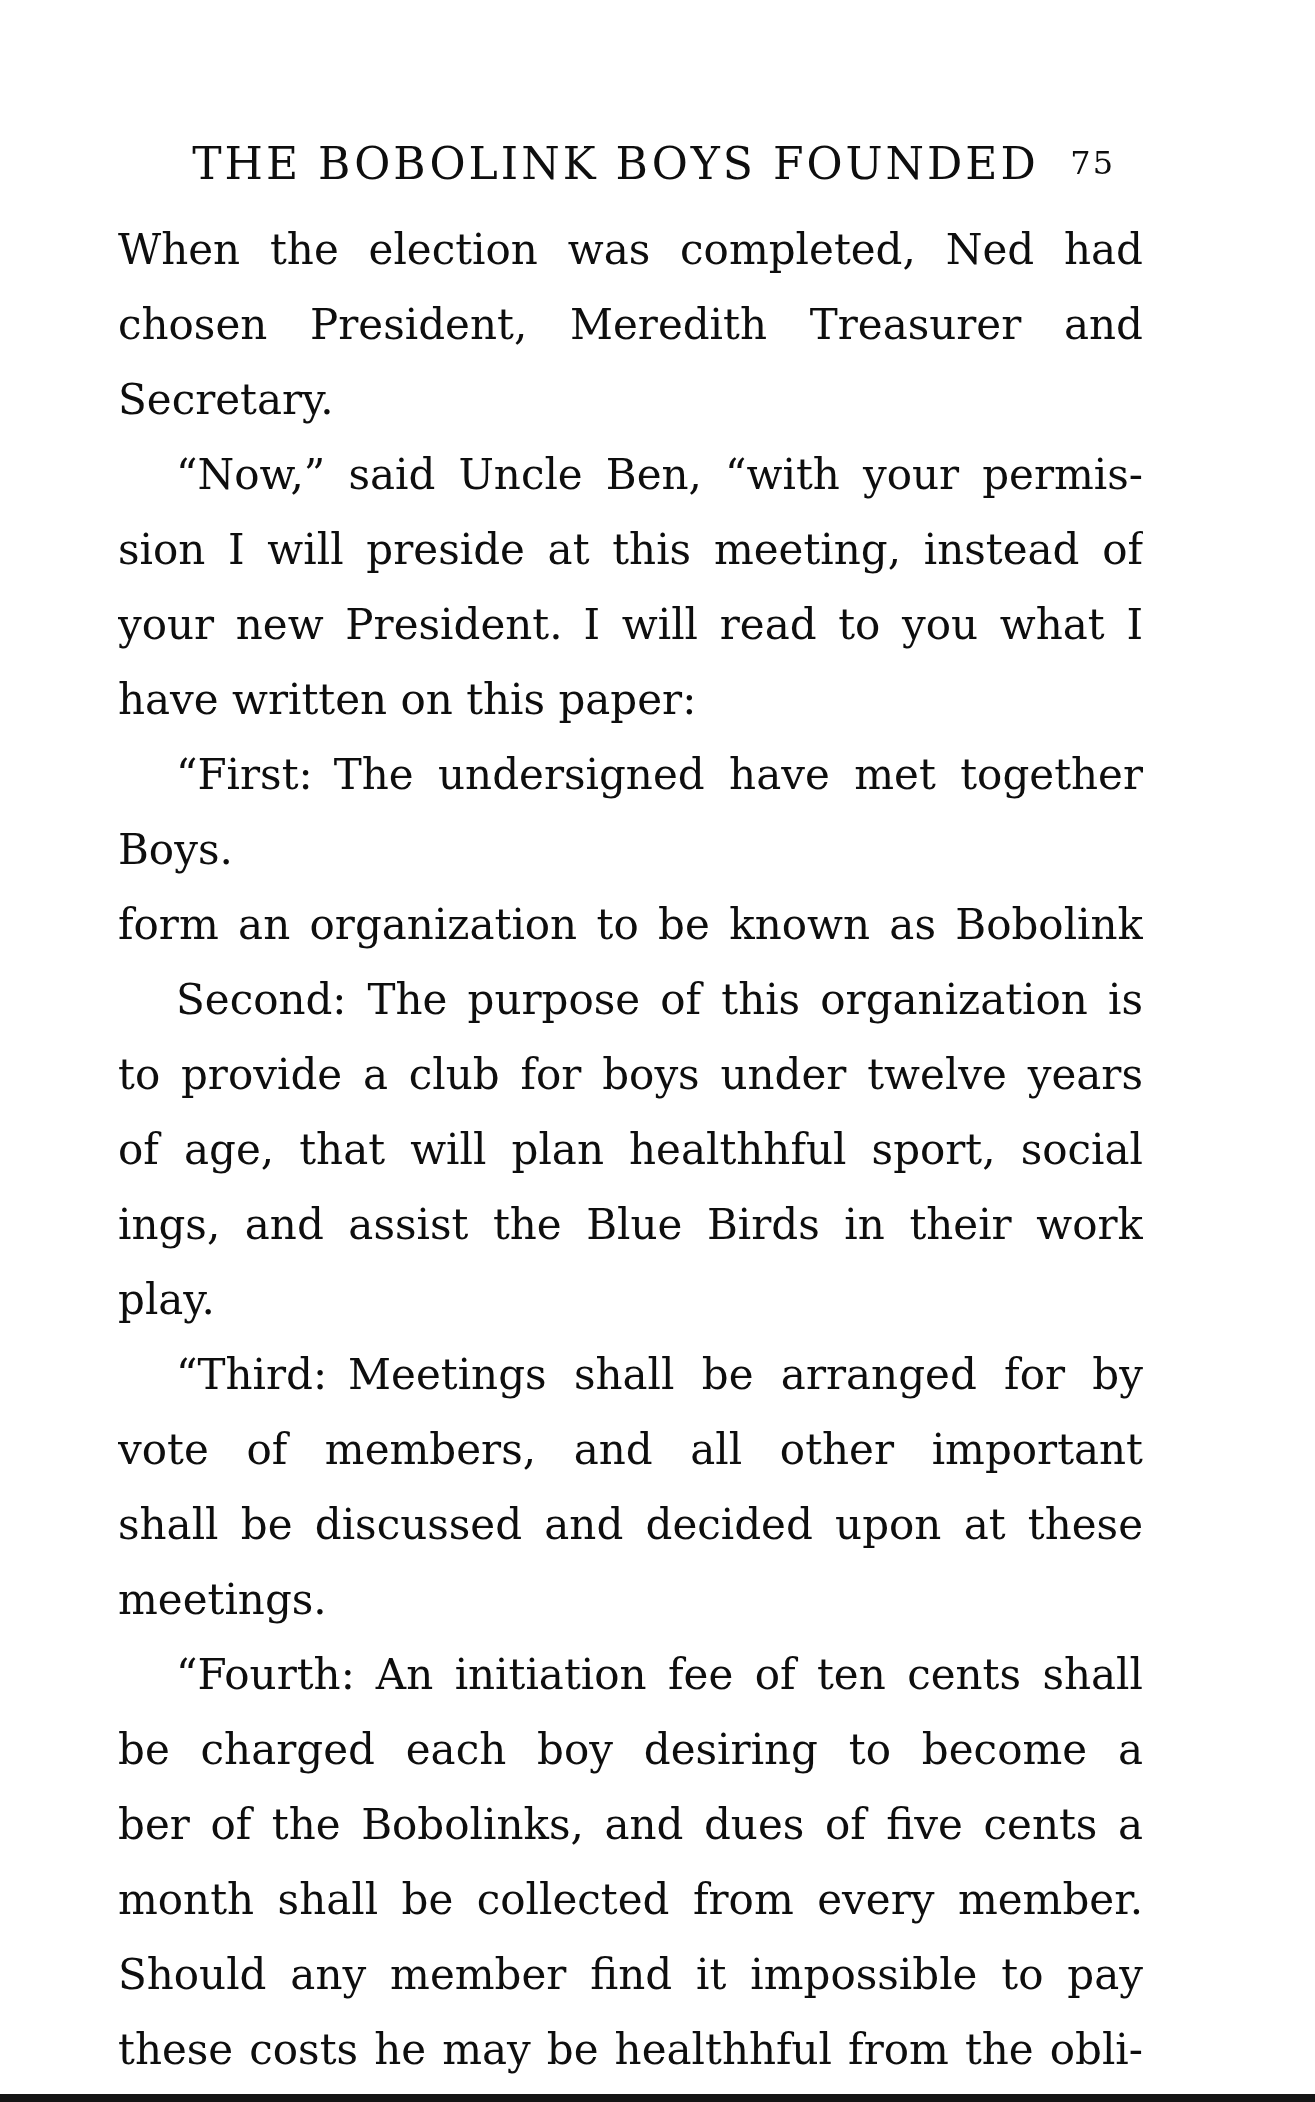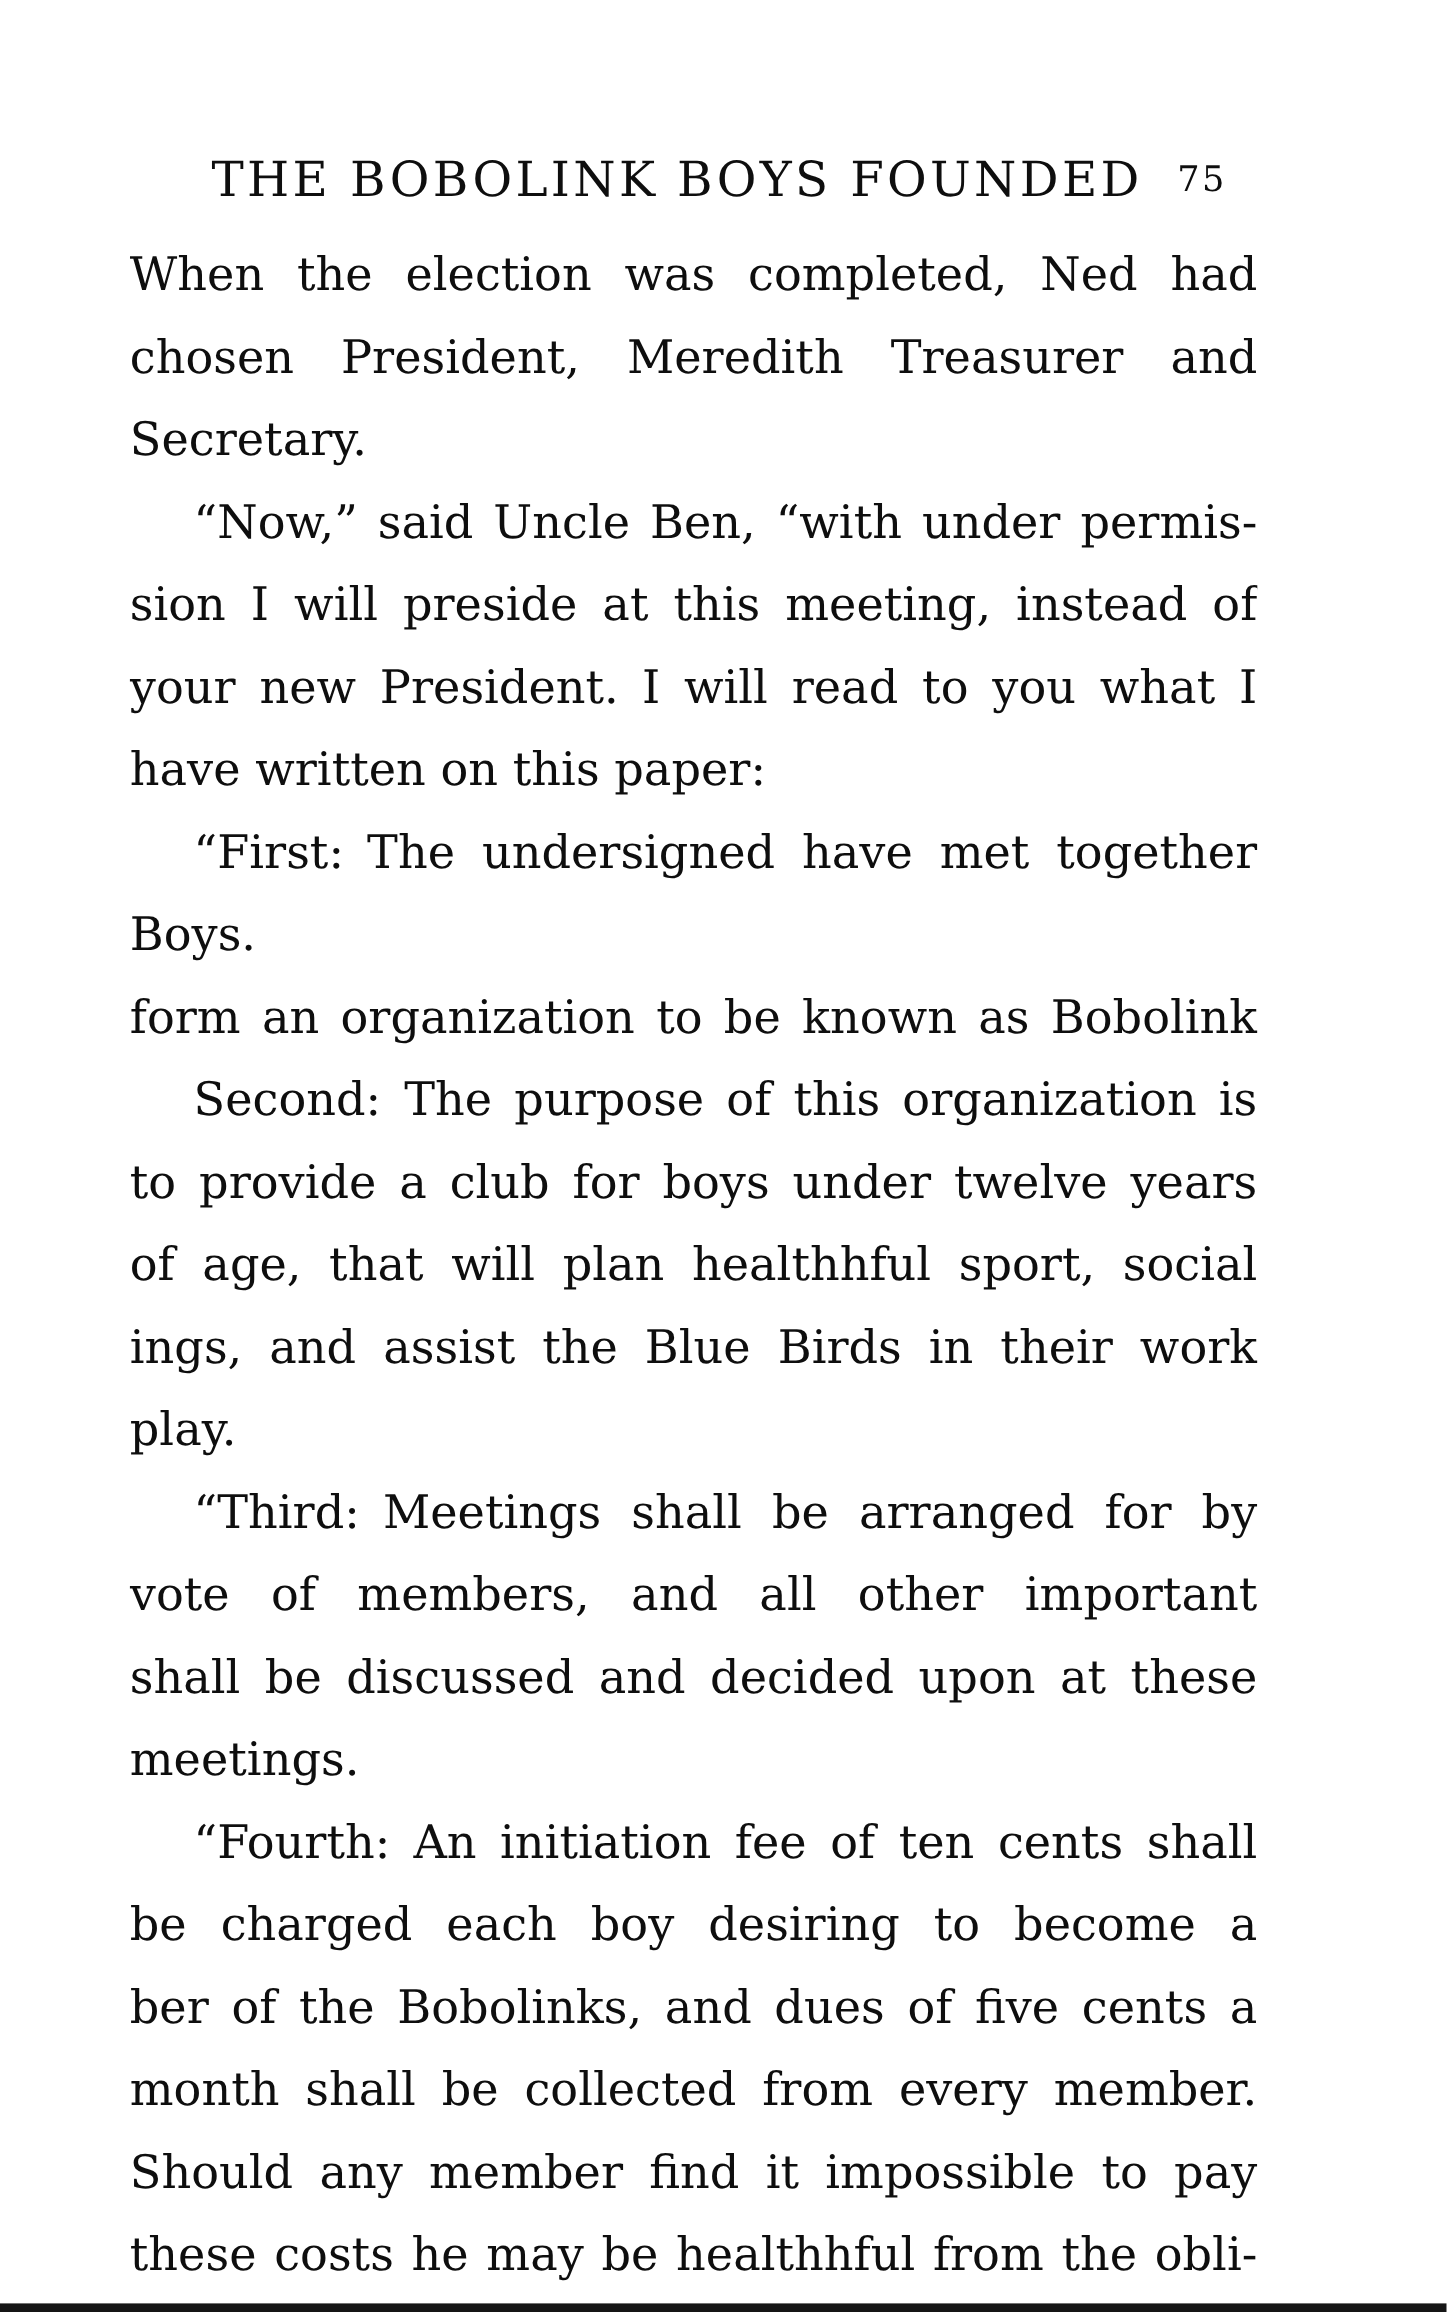--- a/index.html
+++ b/index.html
@@ -76,21 +76,21 @@
     <span class="page-number">75</span>
   </header>
 
   <main class="text-column" id="text-column">
       <div class="paragraph">
         <div class="line">When the election was completed, Ned had been</div>
         <div class="line">chosen President, Meredith Treasurer and Jinks</div>
         <div class="line last">Secretary.</div>
       </div>
       <div class="paragraph">
-        <div class="line indent">“Now,” said Uncle Ben, “with under permis-</div>
+        <div class="line indent">“Now,” said Uncle Ben, “with your permis-</div>
         <div class="line">sion I will preside at this meeting, instead of</div>
         <div class="line">your new President. I will read to you what I</div>
         <div class="line last">have written on this paper:</div>
       </div>
       <div class="paragraph">
         <div class="line indent">“First: The undersigned have met together to</div>
         <div class="line last">Boys.</div>
         <div class="line">form an organization to be known as Bobolink</div>
       </div>
       <div class="paragraph">

